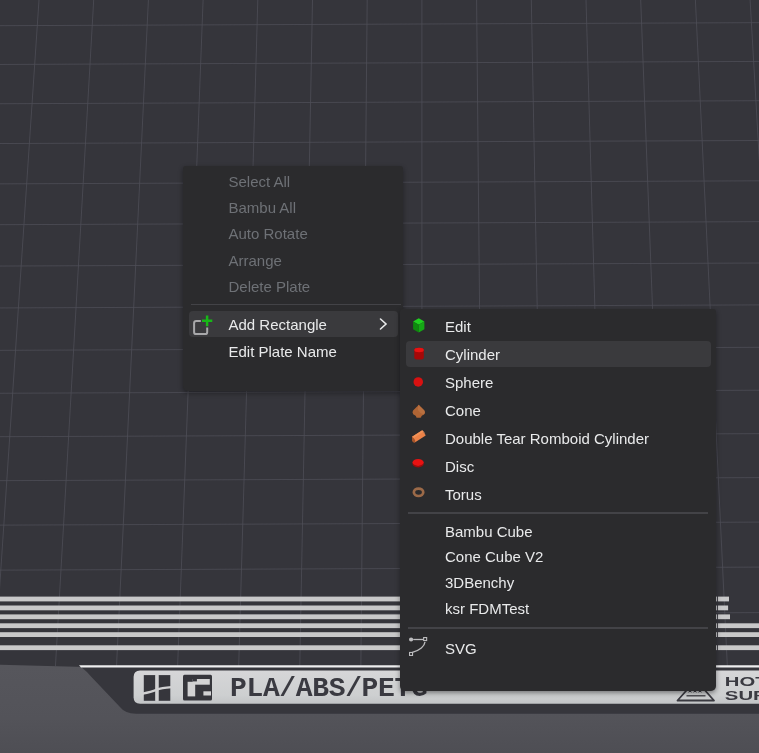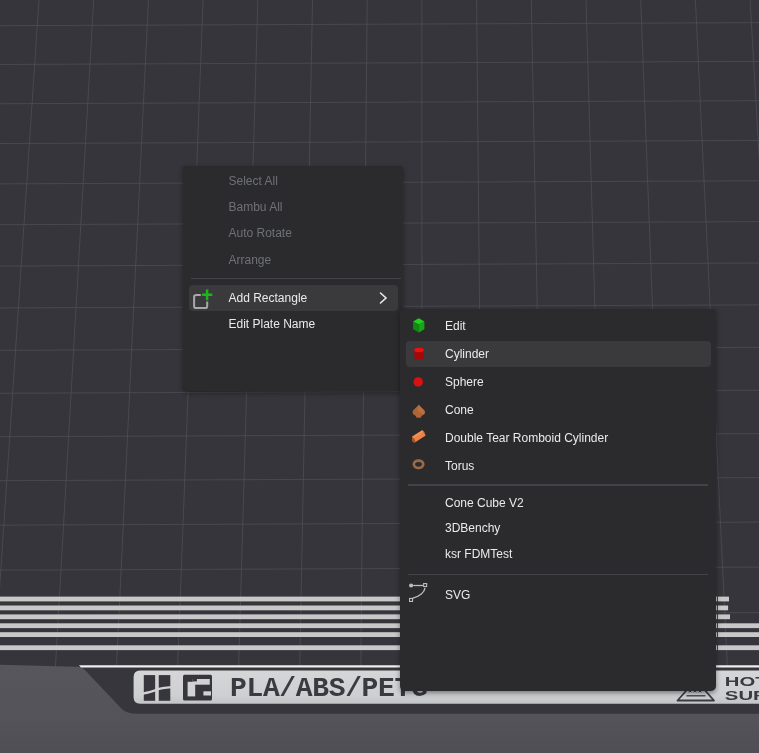--- a/index.html
+++ b/index.html
@@ -1,20 +1,20 @@
 <!DOCTYPE html>
 <html><head>
 <meta charset="utf-8">
 <style>
   html,body{margin:0;padding:0;}
   body{width:759px;height:753px;overflow:hidden;background:#35353b;position:relative;
        font-family:"Liberation Sans", sans-serif;}
   #scene{position:absolute;left:0;top:0;}
   .menu{position:absolute;background:#2b2b2d;border-radius:3px 3px 5px 5px;box-shadow:0 2px 5px rgba(8,8,10,0.45);}
-  .mi{height:26.2px;display:flex;align-items:center;font-size:12px;color:#e9eaeb;position:relative;}
+  .mi{height:26.2px;display:flex;align-items:center;font-size:15px;color:#e9eaeb;position:relative;}
   .mi.dis{color:#6e7176;}
   .mi .lbl{position:absolute;left:45.5px;top:50%;transform:translateY(-50%);white-space:nowrap;}
   .sep{height:1.5px;background:#434347;margin:0 8px;}
 </style>
 </head>
 <body>
 <svg id="scene" width="759" height="753" viewBox="0 0 759 753">
     <path d="M0 25.7 L759 22.663999999999998 M0 64.46000000000001 L759 61.42400000000001 M0 103.74000000000001 L759 100.70400000000001 M0 143.54 L759 140.504 M0 183.85999999999999 L759 180.82399999999998 M0 224.7 L759 221.664 M0 266.06 L759 263.024 M0 307.94 L759 304.904 M0 350.34 L759 347.304 M0 393.26 L759 390.224 M0 436.7 L759 433.664 M0 480.65999999999997 L759 477.62399999999997 M0 525.14 L759 522.104 M0 570.1400000000001 L759 567.1040000000002 M0 615.6600000000001 L759 612.6240000000001 M39 0 L-5.625499124343257 666 M93.7 0 L55.45457092819615 666 M148.4 0 L116.53464098073555 666 M203.10000000000002 0 L177.61471103327497 666 M257.8 0 L238.69478108581438 666 M312.5 0 L299.77485113835377 666 M367.20000000000005 0 L360.8549211908932 666 M421.90000000000003 0 L421.9349912434326 666 M476.6 0 L483.015061295972 666 M531.3 0 L544.0951313485114 666 M586 0 L605.1752014010508 666 M640.7 0 L666.2552714535902 666 M695.4000000000001 0 L727.3353415061297 666 M750.1 0 L788.415411558669 666 " stroke="#4e4e57" stroke-width="1" fill="none" opacity="0.78"></path>
     <rect x="0" y="596.6" width="717" height="4.8" fill="#c8c8c9"></rect>
     <rect x="0" y="605.5" width="717" height="4.8" fill="#c8c8c9"></rect>
@@ -67,20 +67,23 @@
     </div>
   <div class="mi dis">
       <span class="lbl">Bambu All</span>
     </div>
   <div class="mi dis">
       <span class="lbl">Auto Rotate</span>
     </div>
   <div class="mi dis">
       <span class="lbl">Arrange</span>
     </div>
+  <div class="mi dis">
+      <span class="lbl">Delete Plate</span>
+    </div>
   <div style="height:5px"></div>
     <div class="sep" style="margin:0 2px 0 8px"></div>
     <div style="height:5px"></div>
   <div class="mi" style="height:26.8px">
     <div style="position:absolute;left:6px;right:5.5px;top:0.5px;bottom:0.5px;background:#3a3a3d;border-radius:4px;"></div>
     <svg style="position:absolute;left:10px;top:50%;transform:translateY(-50%);" width="24" height="24" viewBox="0 0 24 24">
       <path d="M7.8 9.0 H3.3 Q1.1 9.0 1.1 11.2 V19.9 Q1.1 22.1 3.3 22.1 H12.0 Q14.2 22.1 14.2 19.9 V15.6" fill="none" stroke="#a8a8aa" stroke-width="2"></path>
       <path d="M14.1 3.5 V14.2 M9.0 8.8 H19.3" fill="none" stroke="#17b817" stroke-width="2.5"></path>
     </svg>
     <span class="lbl">Add Rectangle</span>
@@ -127,29 +130,39 @@
       <svg style="position:absolute;left:12.5px;top:calc(50% + 0px);transform:translateY(-50%);" width="16" height="16" viewBox="0 0 16 16">
         <g transform="rotate(-33 6.5 6.3)">
           <path d="M0 3.2 H13 V9.5 H0 Z" fill="#ec8248"></path>
           <path d="M1 3.2 H13 V5.2 H1 Z" fill="#f29257"></path>
           <path d="M13 3.2 Q14.5 6.35 13 9.5 Z" fill="#f0a06e"></path>
           <ellipse cx="0" cy="6.35" rx="1.5" ry="3.15" fill="#a4542a"></ellipse>
         </g>
       </svg>
       <span class="lbl">Double Tear Romboid Cylinder</span>
     </div>
+  <div class="mi smi" style="height:28px" id="r-disc">
+      <svg style="position:absolute;left:12.5px;top:calc(50% + 0px);transform:translateY(-50%);" width="16" height="16" viewBox="0 0 16 16">
+        <path d="M0.5 4.4 A5.6 3.5 0 0 0 11.7 4.4 V5.9 A5.6 3.5 0 0 1 0.5 5.9 Z" fill="#a50808"></path>
+        <ellipse cx="6.1" cy="4.4" rx="5.6" ry="3.5" fill="#e81212"></ellipse>
+      </svg>
+      <span class="lbl">Disc</span>
+    </div>
   <div class="mi smi" style="height:28px" id="r-torus">
       <svg style="position:absolute;left:12.5px;top:calc(50% + 0px);transform:translateY(-50%);" width="16" height="16" viewBox="0 0 16 16">
         <ellipse cx="6.55" cy="6.3" rx="4.7" ry="3.7" fill="none" stroke="#9c6a48" stroke-width="2.7"></ellipse>
       </svg>
       <span class="lbl">Torus</span>
     </div>
   <div style="height:4.5px"></div>
     <div class="sep"></div>
     <div style="height:4.5px"></div>
+  <div class="mi" style="height:25.6px">
+      <span class="lbl">Bambu Cube</span>
+    </div>
   <div class="mi" style="height:25.6px">
       <span class="lbl">Cone Cube V2</span>
     </div>
   <div class="mi" style="height:25.6px">
       <span class="lbl">3DBenchy</span>
     </div>
   <div class="mi" style="height:25.6px">
       <span class="lbl">ksr FDMTest</span>
     </div>
   <div style="height:6.8px"></div>

